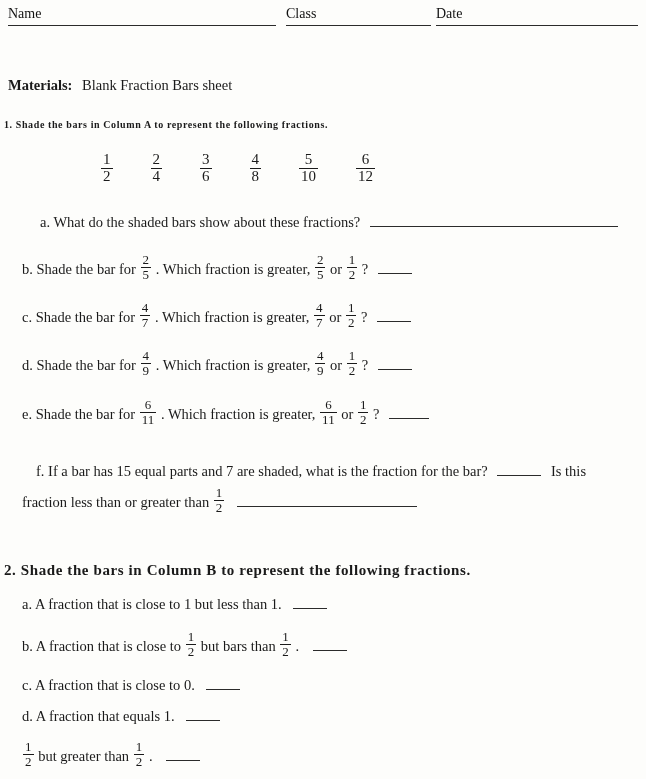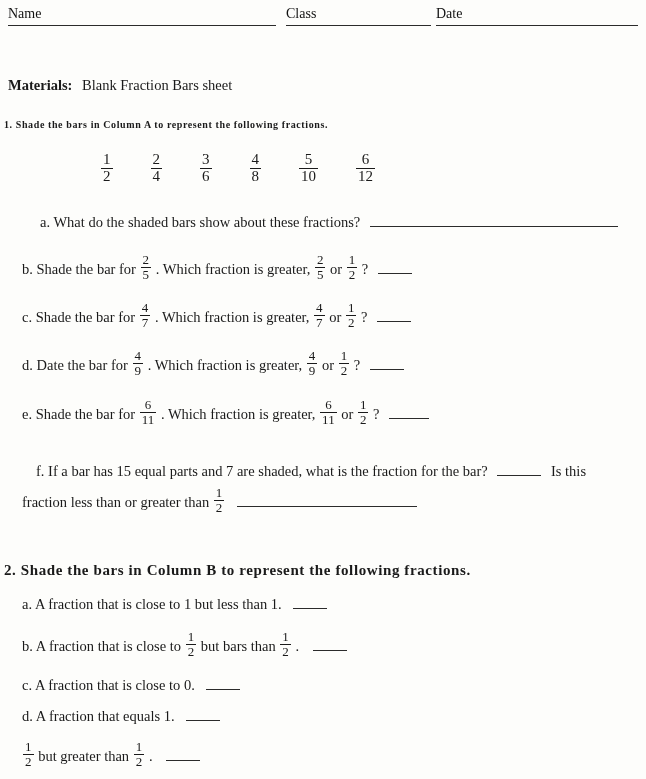--- a/index.html
+++ b/index.html
@@ -179,21 +179,21 @@
     <span>or</span>
     <span class="frac">
       <span class="num">1</span>
       <span class="den">2</span>
     </span>
     <span>?</span>
     <span class="rule" style="width:34px; margin-left:6px;"></span>
   </div>
 
   <div class="blk" style="left:22px; top:351px;">
-    <span>d. Date the bar for</span>
+    <span>d. Shade the bar for</span>
     <span class="frac">
       <span class="num">4</span>
       <span class="den">9</span>
     </span>
     <span>. Which fraction is greater,</span>
     <span class="frac">
       <span class="num">4</span>
       <span class="den">9</span>
     </span>
     <span>or</span>

